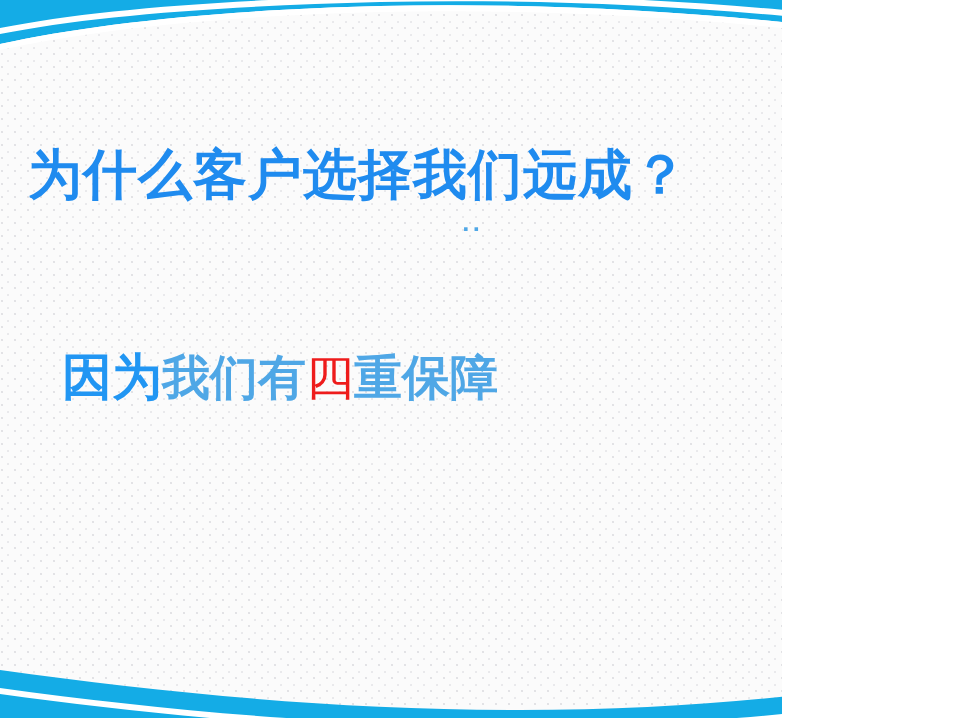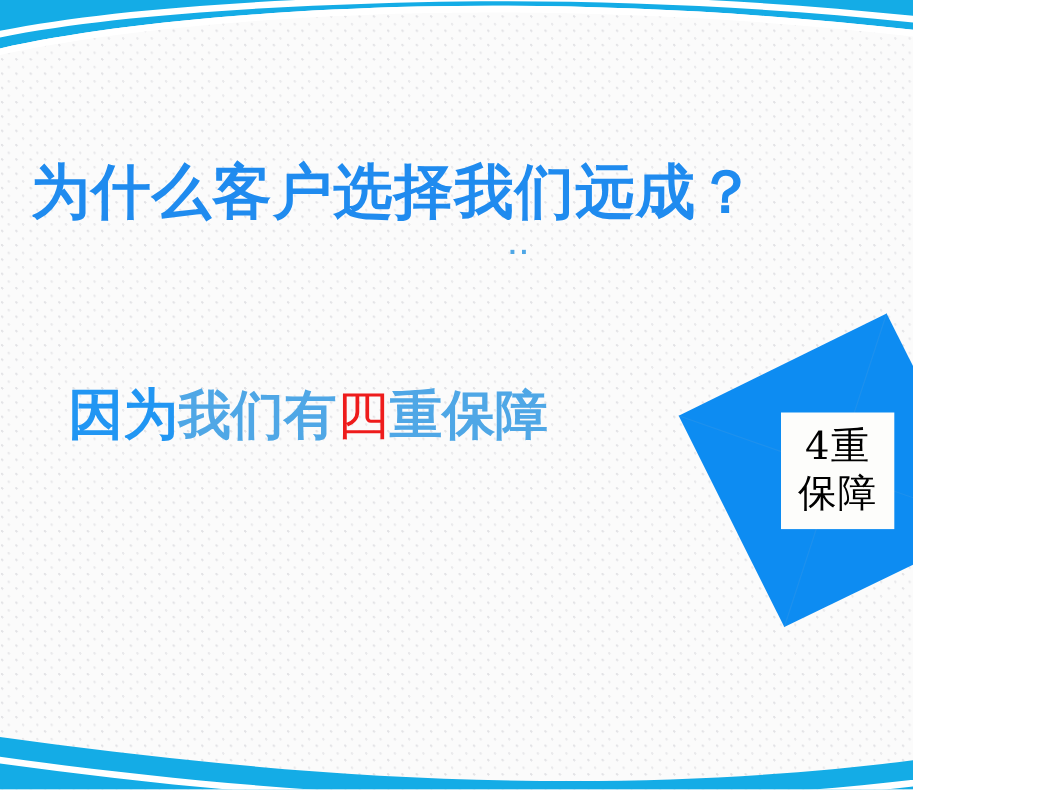--- a/index.html
+++ b/index.html
@@ -16,21 +16,20 @@
   #slide {
     position: relative;
     width: 782px;
     height: 718px;
     background-color: #fbfbfb;
     background-image:
       radial-gradient(circle at 2px 2px, rgba(170,170,180,0.30) 1px, transparent 1.2px),
       radial-gradient(circle at 8px 9px, rgba(170,170,180,0.22) 1px, transparent 1.2px);
     background-size: 13px 13px, 13px 13px;
     overflow: hidden;
-    padding-left: 48px;
   }
 
   
   .wave-band {
     position: absolute;
     left: 0;
     width: 958px;
     pointer-events: none;
   }
   .wave-top { top: 0; height: 64px; }
@@ -141,25 +140,14 @@
     </svg>
   </div>
 
   <div id="title" style="color:#1f8bef;">为什么客户选择我们远成？</div>
   <div id="title-dots" style="color:#4fa7e6;">..</div>
 
   <div id="body-line">
     <span class="bl-lead" style="color:#2196f3;">因为</span><span class="bl-rest" style="color:#4fa7e6;">我们有</span><span class="bl-hl" style="color:#ee1c1c;">四</span><span class="bl-rest" style="color:#4fa7e6;">重保障</span>
   </div>
 
-  <div id="diamond-wrap">
-    <svg id="diamond-svg" width="320" height="320" viewBox="0 0 320 320" xmlns="http://www.w3.org/2000/svg">
-      <polygon points="206,15 303,208 113,300 17,108" fill="#0d8cf2"></polygon>
-      <line x1="206" y1="15" x2="113" y2="300" stroke="#2f95e8" stroke-width="1" opacity="0.5"></line>
-      <line x1="17" y1="108" x2="303" y2="208" stroke="#2f95e8" stroke-width="1" opacity="0.5"></line>
-    </svg>
-    <div id="badge-box">
-      <div class="badge-line">4重</div>
-      <div class="badge-line">保障</div>
-    </div>
-  </div>
 
 </div>
 
 </body></html>

